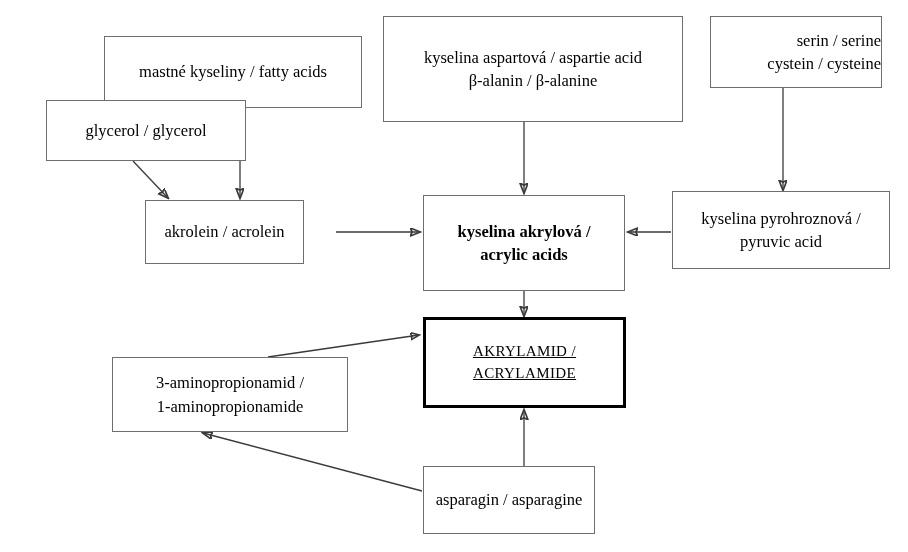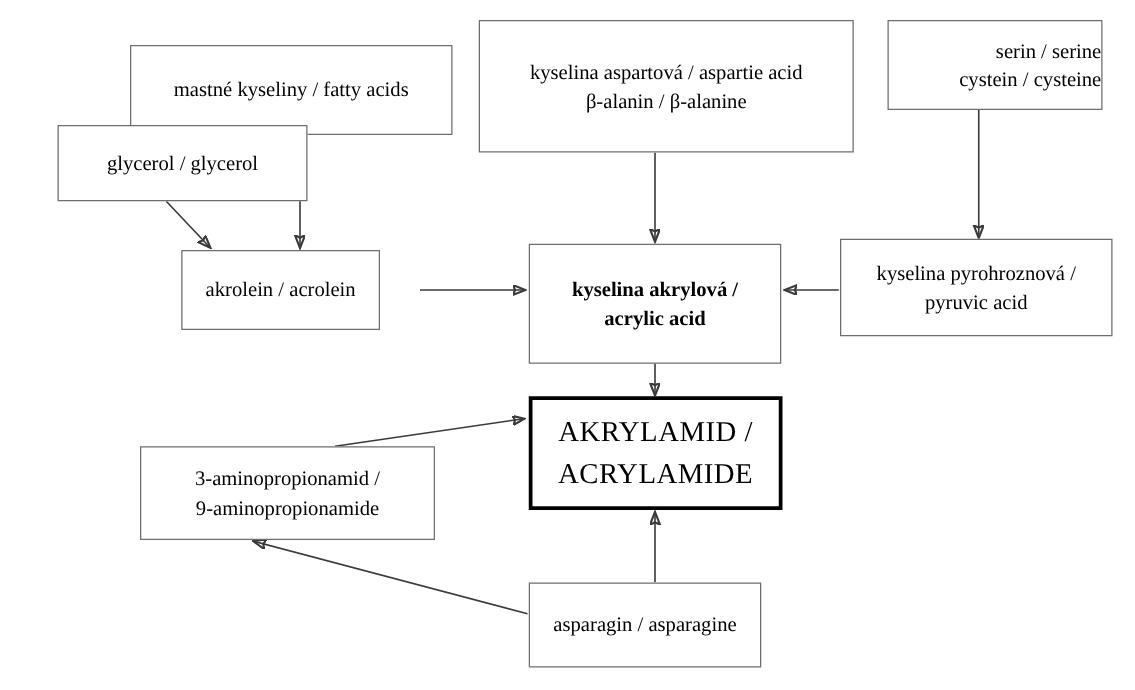--- a/index.html
+++ b/index.html
@@ -26,22 +26,23 @@
     justify-content: center;
     color: #000000;
     font-size: 16.5px;
     line-height: 1.42;
     text-align: center;
     z-index: 2;
     white-space: nowrap;
   }
   .node.emphasis {
     border: 3px solid #000000;
-    font-size: 23px;
+    font-size: 15px;
     letter-spacing: 0.4px;
+    text-decoration: underline;
   }
   .node .line {
     display: block;
   }
   svg.edges {
     position: absolute;
     left: 0;
     top: 0;
     width: 908px;
     height: 552px;
@@ -108,35 +109,35 @@
     <span class="line">serin / serine</span>
     <span class="line">cystein / cysteine</span>
   </div>
 
   <div class="node" style="left:145px; top:200px; width:159px; height:64px;">
     <span class="line">akrolein / acrolein</span>
   </div>
 
   <div class="node" style="left:423px; top:195px; width:202px; height:96px;font-weight:bold;">
     <span class="line">kyselina akrylová /</span>
-    <span class="line">acrylic acid</span>
+    <span class="line">acrylic acids</span>
   </div>
 
   <div class="node" style="left:672px; top:191px; width:218px; height:78px;">
     <span class="line">kyselina pyrohroznová /</span>
     <span class="line">pyruvic acid</span>
   </div>
 
   <div class="node emphasis" style="left:423px; top:317px; width:203px; height:91px;">
     <span class="line">AKRYLAMID /</span>
     <span class="line">ACRYLAMIDE</span>
   </div>
 
   <div class="node" style="left:112px; top:357px; width:236px; height:75px;">
     <span class="line">3-aminopropionamid /</span>
-    <span class="line">9-aminopropionamide</span>
+    <span class="line">1-aminopropionamide</span>
   </div>
 
-  <div class="node" style="left:423px; top:466px; width:186px; height:68px;">
+  <div class="node" style="left:423px; top:466px; width:172px; height:68px;">
     <span class="line">asparagin / asparagine</span>
   </div>
 
 </div>
 
 </body></html>

